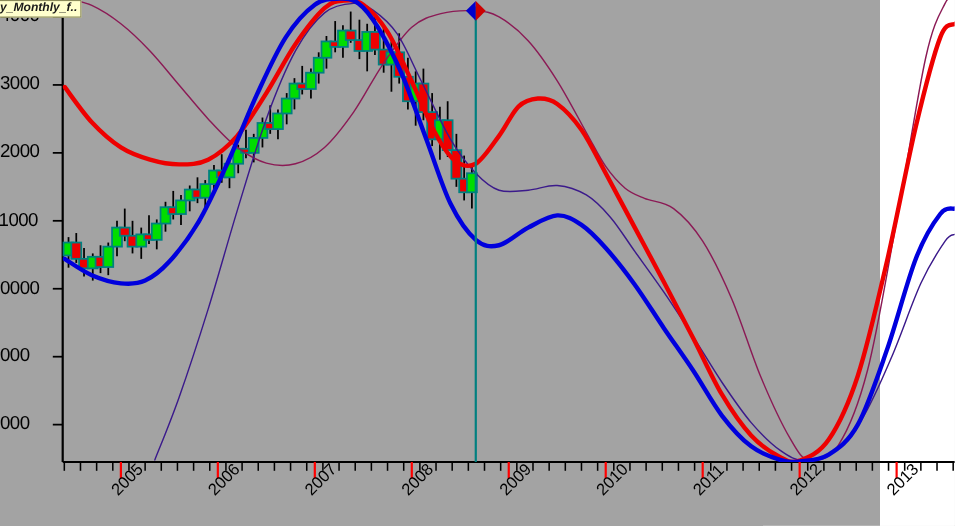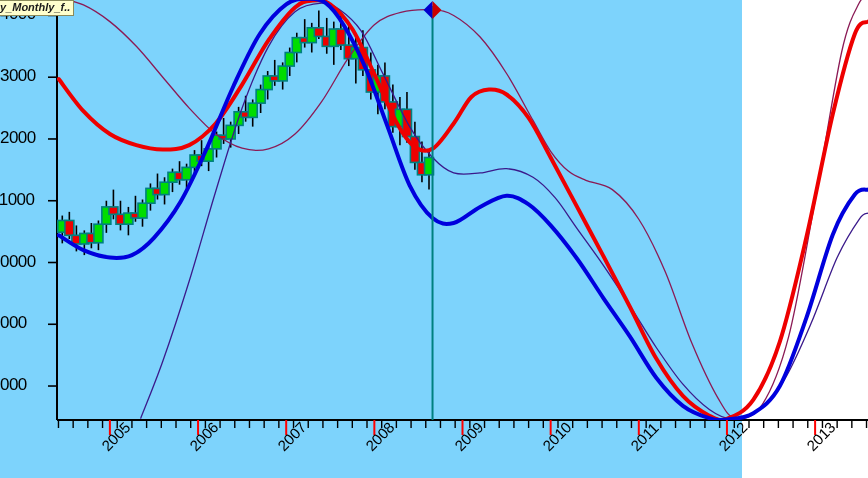--- a/index.html
+++ b/index.html
@@ -1,18 +1,18 @@
 <!DOCTYPE html>
 <html><head>
 <meta charset="utf-8">
 <style>
   html,body{margin:0;padding:0;background:#ffffff;}
   body{width:868px;height:478px;overflow:hidden;
        font-family:"Liberation Sans",sans-serif;}
-  #stage{position:relative;width:742px;height:478px;background:#7dd3fc;}
+  #stage{position:relative;width:800px;height:478px;background:#a3a3a3;}
   #chart-svg{position:absolute;left:0;top:0;width:868px;height:478px;display:block;}
 
   .tooltip-label{
     position:absolute;left:-4px;top:0px;
     background:#ffffcc;border:1px solid #8a8a5a;
     font-family:"Liberation Sans",sans-serif;
     font-size:11px;font-style:italic;font-weight:bold;color:#1a1a1a;
     padding:0px 3px 1px 3px;line-height:13px;white-space:nowrap;
     z-index:30;box-sizing:border-box;
   }

